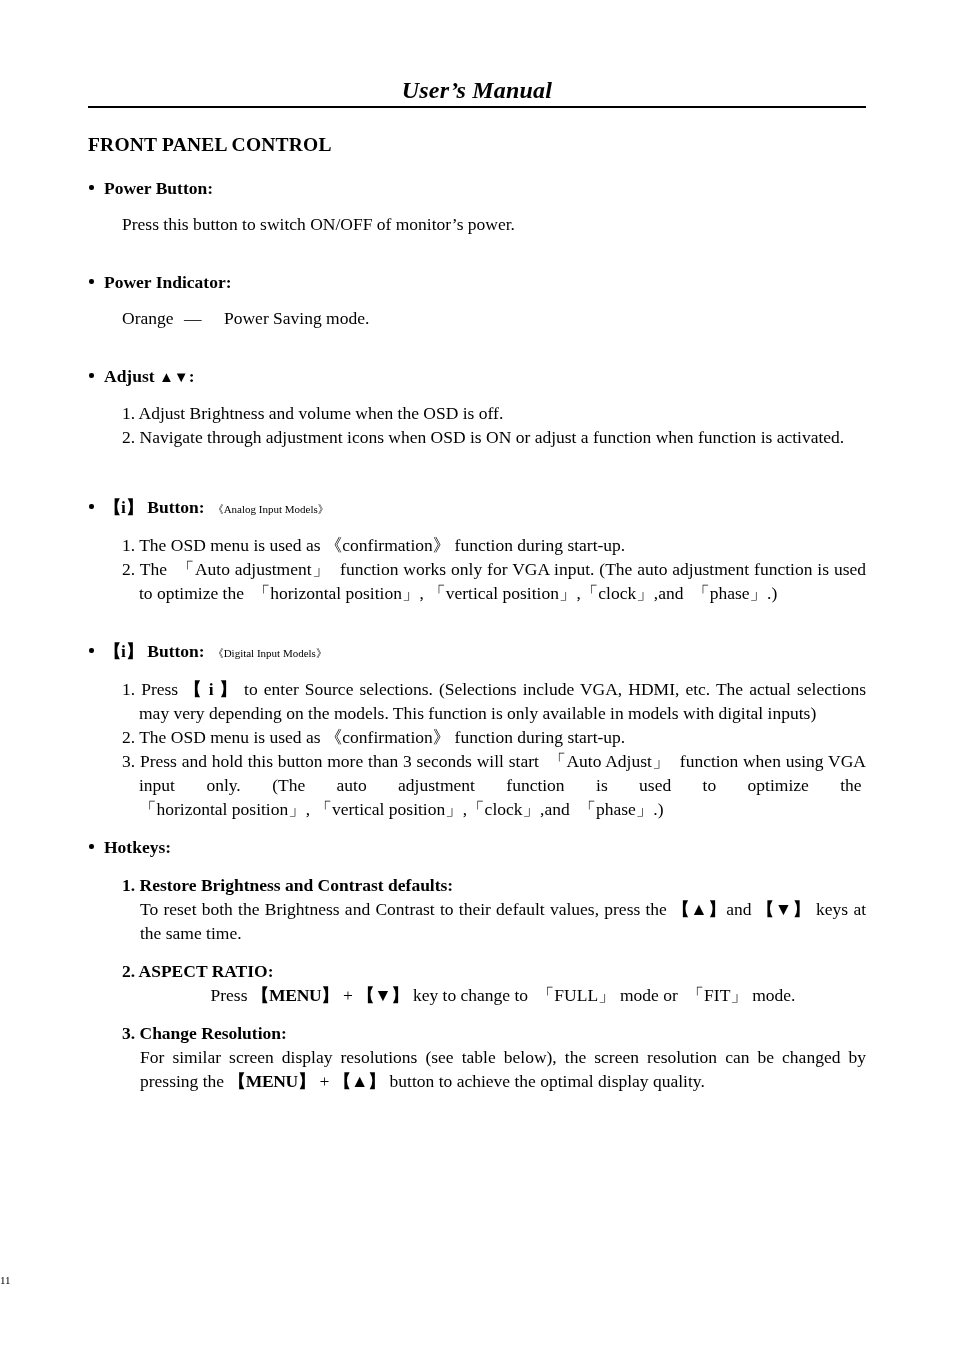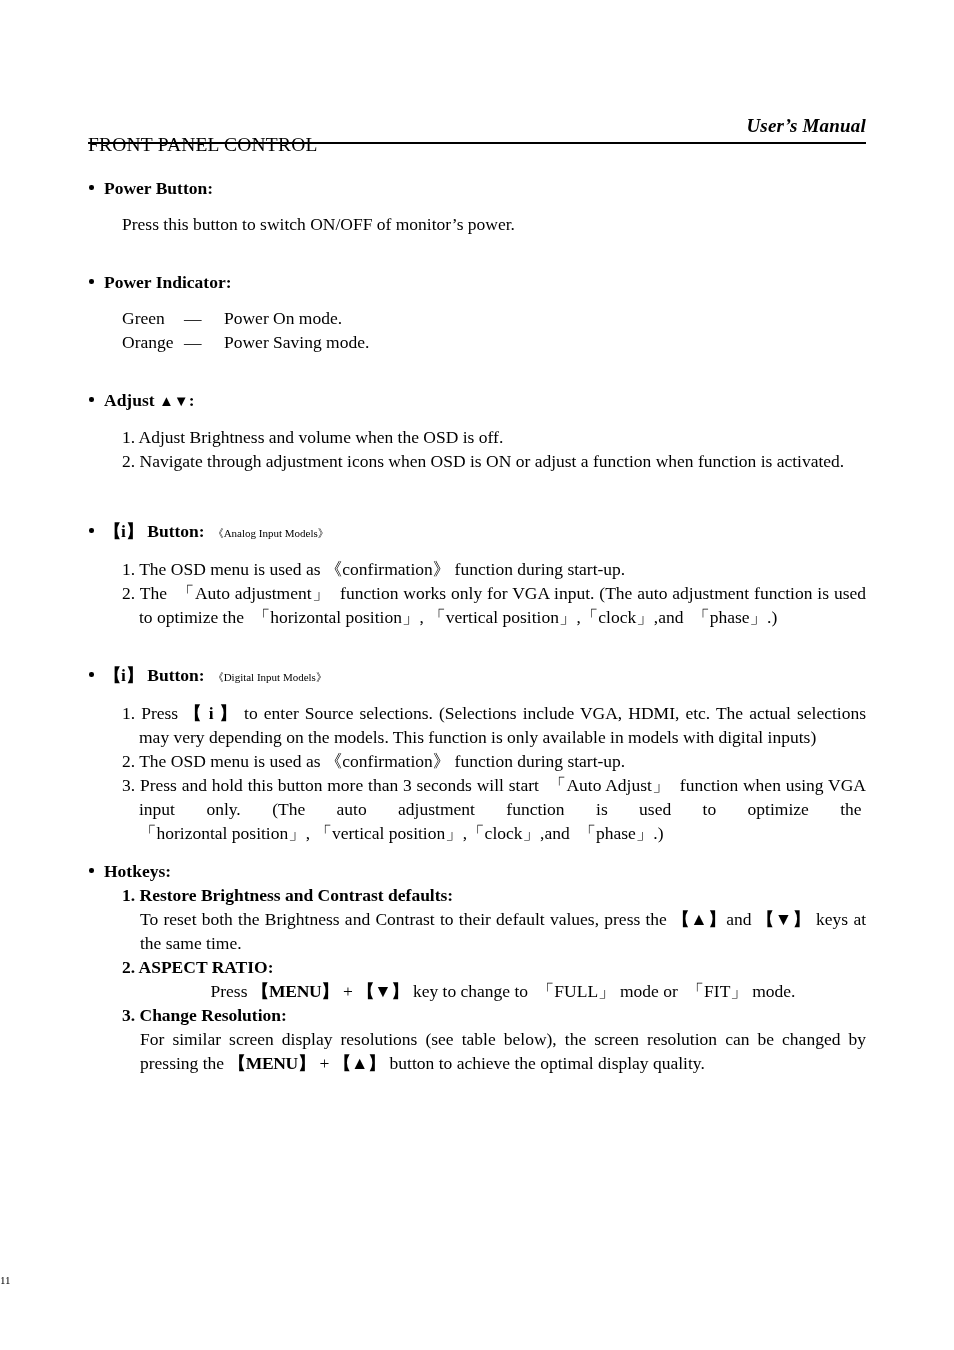--- a/index.html
+++ b/index.html
@@ -23,46 +23,45 @@
   }
 
   
   .header {
     position: absolute;
     left: 88px;
     top: 78px;
     width: 778px;
   }
   .header-title {
-    text-align: right;
+    text-align: center;
     font-weight: bold;
     font-style: italic;
-    font-size: 19px;
+    font-size: 24px;
     line-height: 24px;
     letter-spacing: 0.2px;
-    margin-top: 36px;
   }
   .header-rule {
     margin-top: 4px;
     border-top: 2.2px solid #000;
     width: 100%;
   }
 
   
   .content {
     position: absolute;
     left: 88px;
     top: 132px;
     width: 778px;
     font-size: 17.5px;
     line-height: 24px;
   }
 
   .section-title {
-    font-weight: normal;
+    font-weight: bold;
     font-size: 19.5px;
     line-height: 26px;
     letter-spacing: 0.2px;
     margin: 0 0 16px 0;
   }
 
   
   .bullet-block {
     position: relative;
     padding-left: 16px;
@@ -127,21 +126,21 @@
     width: 62px;
   }
   .pi-dash {
     display: inline-block;
     width: 40px;
   }
 
   
   .hot-item {
     padding-left: 18px;
-    margin-top: 0;
+    margin-top: 14px;
   }
   .hot-title {
     font-weight: bold;
     line-height: 24px;
     padding-left: 18px;
     text-indent: -18px;
   }
   .hot-body {
     padding-left: 18px;
     line-height: 24px;
@@ -189,21 +188,20 @@
       <div class="bullet-head">Power Button:</div>
       <div class="sub">
         <div class="sub-line">Press this button to switch ON/OFF of monitor’s power.</div>
       </div>
     </div>
 
     <div class="bullet-block gap-lg">
       <span class="bullet-dot"></span>
       <div class="bullet-head">Power Indicator:</div>
       <div class="sub">
-        <div class="pi-row"><span class="pi-label">Green</span><span class="pi-dash">—</span><span>Power On mode.</span></div>
         <div class="pi-row"><span class="pi-label">Orange</span><span class="pi-dash">—</span><span>Power Saving mode.</span></div>
       </div>
     </div>
 
 
     <div class="bullet-block gap-lg">
       <span class="bullet-dot"></span>
       <div class="bullet-head"><span>Adjust</span>&nbsp;<span class="tri">▲▼</span><span>:</span></div>
       <div class="sub">
         <div class="sub-line hang">1. Adjust Brightness and volume when the OSD is off.</div>

